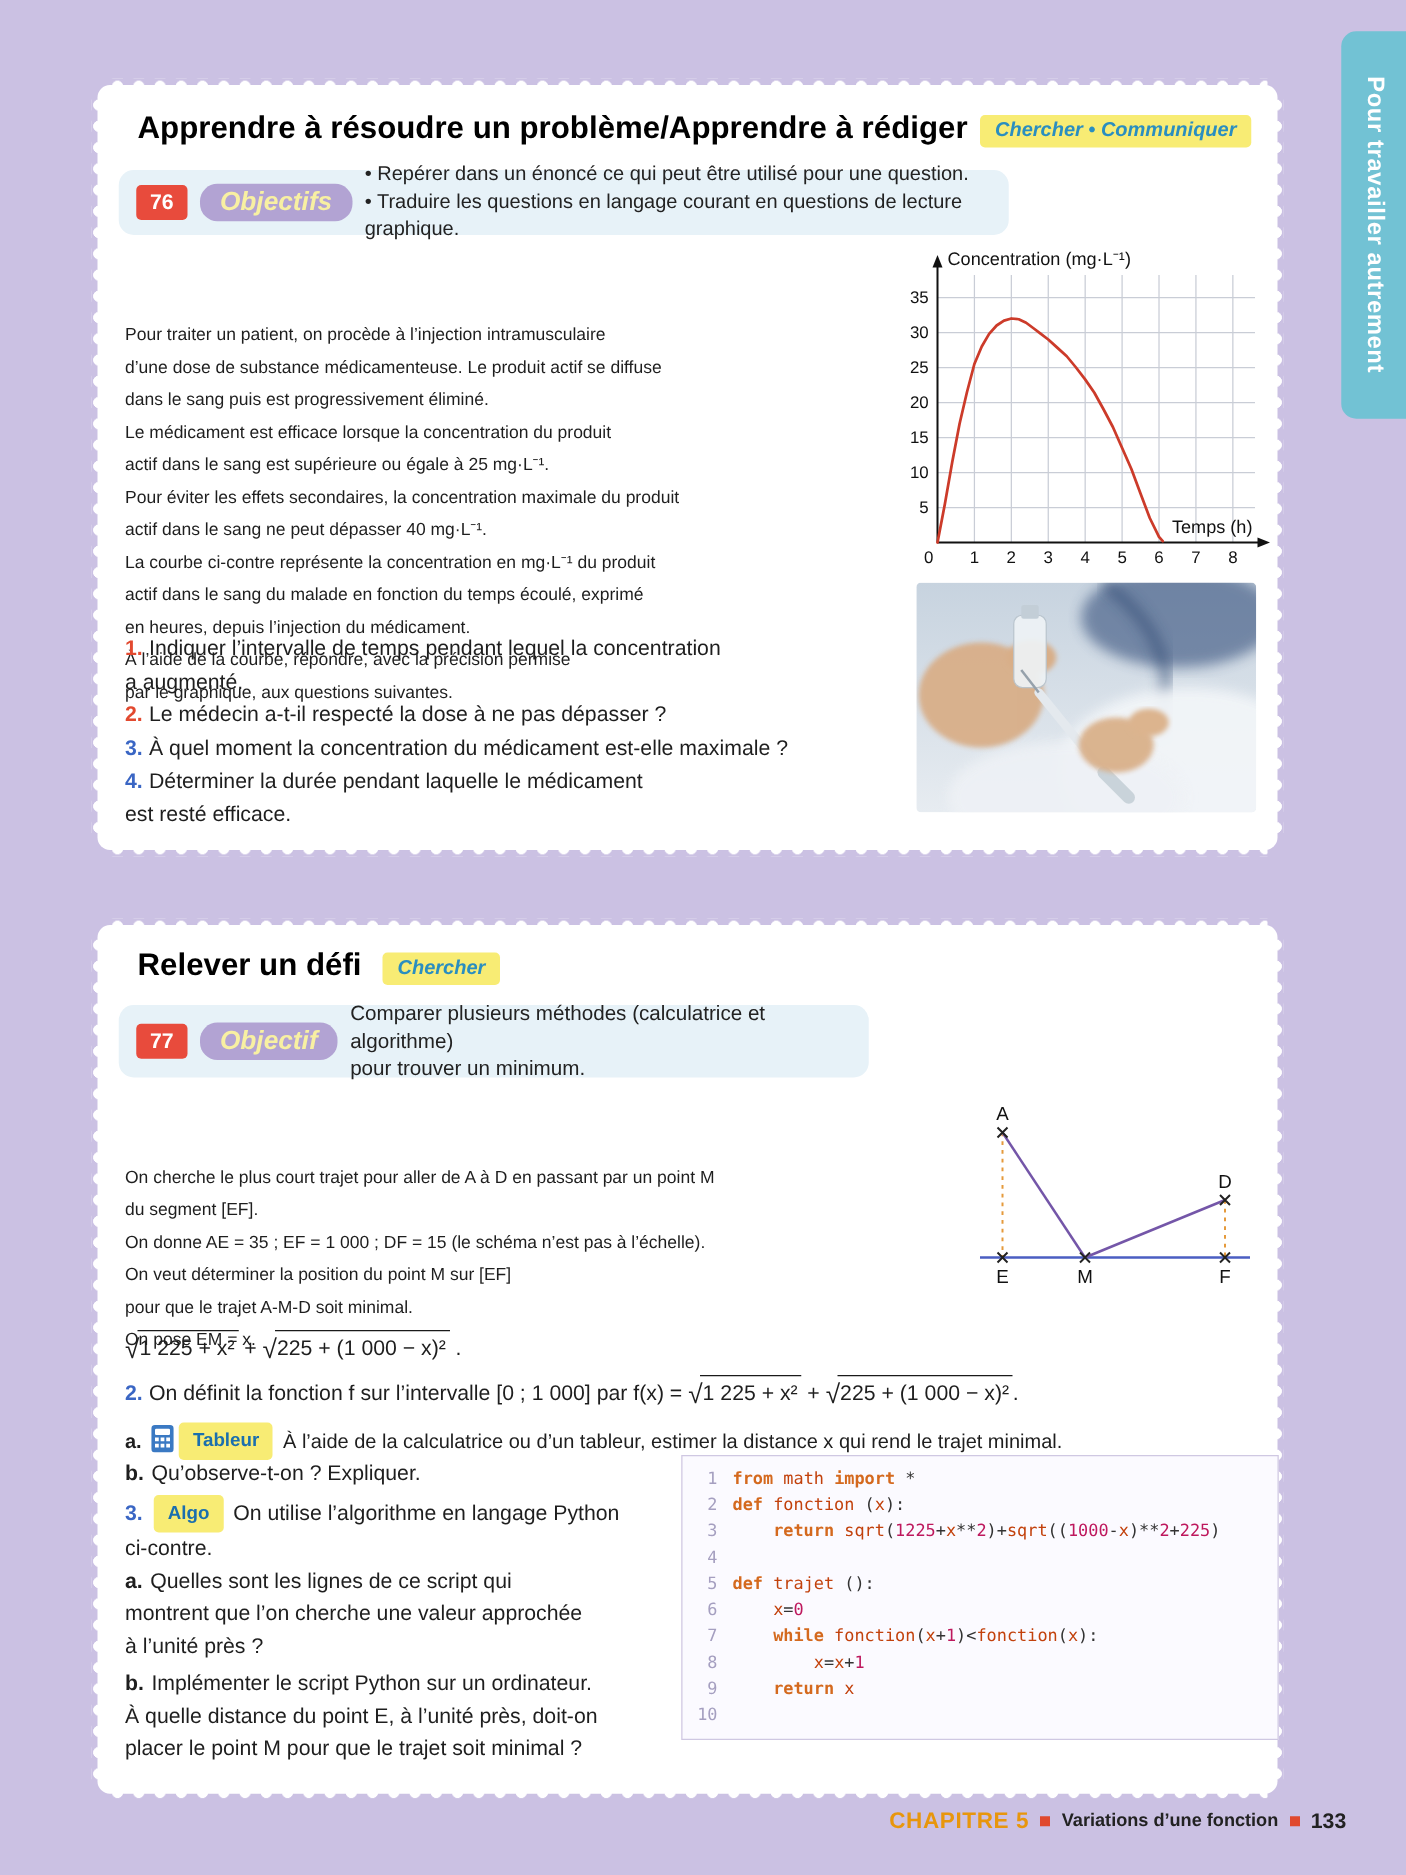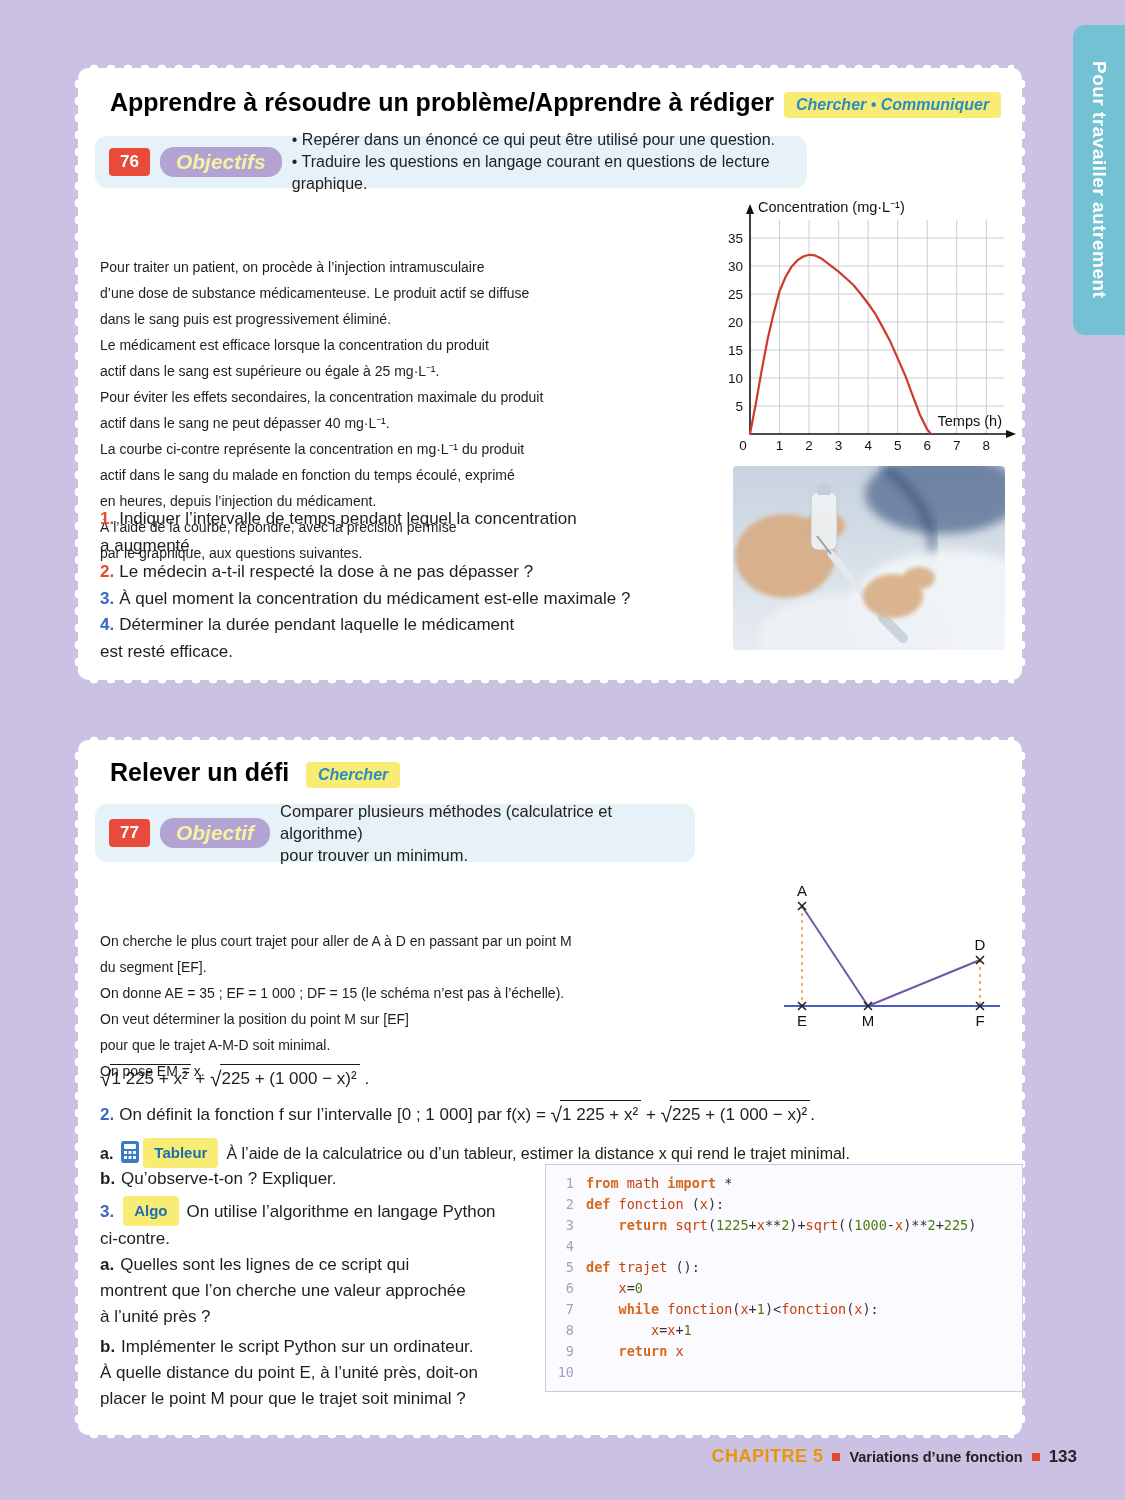--- a/index.html
+++ b/index.html
@@ -76,21 +76,21 @@
   .calc-icon{display:inline-block;vertical-align:-4px;margin-left:2px;}
 
   
   .code-box{position:absolute;left:467px;top:424px;width:478px;box-sizing:border-box;
     background:#fbfaff;border:1.5px solid #cfc8e2;padding:8px 8px 8px 6px;}
   .code-row{display:flex;}
   .ln{width:22px;text-align:right;margin-right:12px;color:#a59fc0;
     font:13.5px/21px "DejaVu Sans Mono",monospace;flex:0 0 auto;}
   .code-text{white-space:pre;font:13.5px/21px "DejaVu Sans Mono",monospace;color:#333;}
   .code-text .kw{color:#d4691e;font-weight:bold;}
-  .code-text .num{color:#4d7c0f;}
+  .code-text .num{color:#be185d;}
   .code-text .id{color:#c2410c;}
 
   
   .footer{position:absolute;right:48px;top:1446px;display:flex;align-items:center;}
   .chap{color:#e8960c;font-weight:bold;font-size:18px;letter-spacing:.5px;}
   .sq{display:inline-block;width:8px;height:8px;background:#e0492e;margin:0 9px;}
   .ftitle{font-size:14.5px;font-weight:bold;color:#222;}
   .pnum{font-size:17px;font-weight:bold;color:#222;}
 </style>
 </head>

